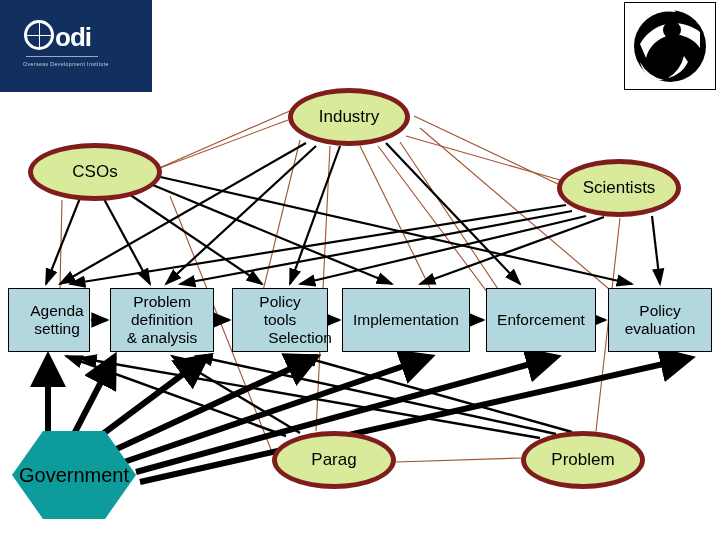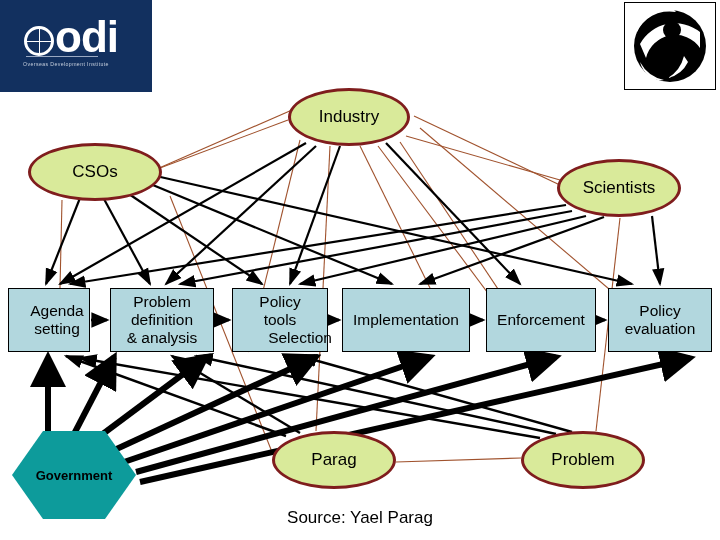--- a/index.html
+++ b/index.html
@@ -17,21 +17,21 @@
     position:absolute;left:0;top:0;width:152px;height:92px;
     overflow:hidden;
   }
   .odi-logo .navy{
     position:absolute;left:-70px;top:-96px;
     width:290px;height:290px;border-radius:50%;
     background:#12305f;
   }
   .odi-wordmark{
     position:absolute;left:24px;top:18px;
-    color:#ffffff;font-size:44px;line-height:38px;font-weight:bold;
+    color:#ffffff;font-size:26px;line-height:38px;font-weight:bold;
     letter-spacing:-1px;
   }
   .odi-globe{
     display:inline-block;width:30px;height:30px;border-radius:50%;
     border:3px solid #ffffff;vertical-align:-4px;position:relative;
     box-sizing:border-box;margin-right:1px;
   }
   .odi-globe:before{
     content:"";position:absolute;left:50%;top:-1px;width:1px;height:26px;
     background:#ffffff;
@@ -55,29 +55,29 @@
   }
   .partner-logo svg{display:block;}
 
   
   .node{
     position:absolute;box-sizing:border-box;
     display:flex;align-items:center;justify-content:center;
     text-align:center;color:#000;z-index:5;
   }
   .ellipse{
-    border:3px solid #7f1d1d;border-radius:50%;
+    border:5px solid #7f1d1d;border-radius:50%;
     background:#d9ea9a;font-size:17px;
   }
   .procbox{
     border:1px solid #000;background:#b2d7de;
     font-size:15.5px;line-height:18px;
   }
   .hexnode{
-    background:#0d9b9b;font-size:13px;font-weight:bold;
+    background:#0d9b9b;font-size:20px;font-weight:normal;
     clip-path:polygon(25% 0%,75% 0%,100% 50%,75% 100%,25% 100%,0% 50%);
   }
   .caption{
     position:absolute;left:0;top:508px;width:720px;text-align:center;
     font-size:17px;color:#000;z-index:6;
   }
   svg.edges{position:absolute;left:0;top:0;width:720px;height:540px;z-index:2;}
 </style>
 </head>
 <body>
@@ -237,14 +237,13 @@
         <div>Parag</div>
       </div>
       <div class="node ellipse" style="left: 521px; top: 431px; width: 124px; height: 58px; background: rgb(217, 234, 154);">
         <div>Problem</div>
       </div>
       <div class="node hexnode" style="left: 12px; top: 431px; width: 124px; height: 88px; background: rgb(13, 155, 155);">
         <div>Government</div>
       </div>
     </div>
 
-  <div class="caption">Source: Yael Parag</div>
 </div>
 
 </body></html>

